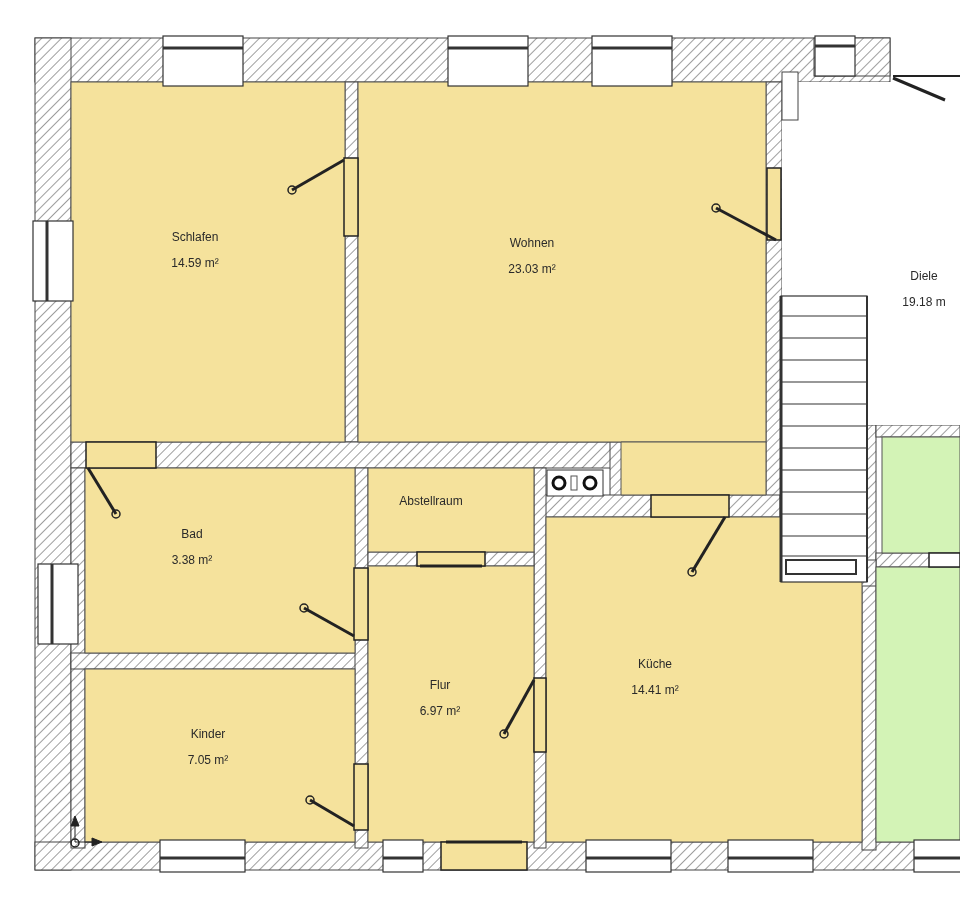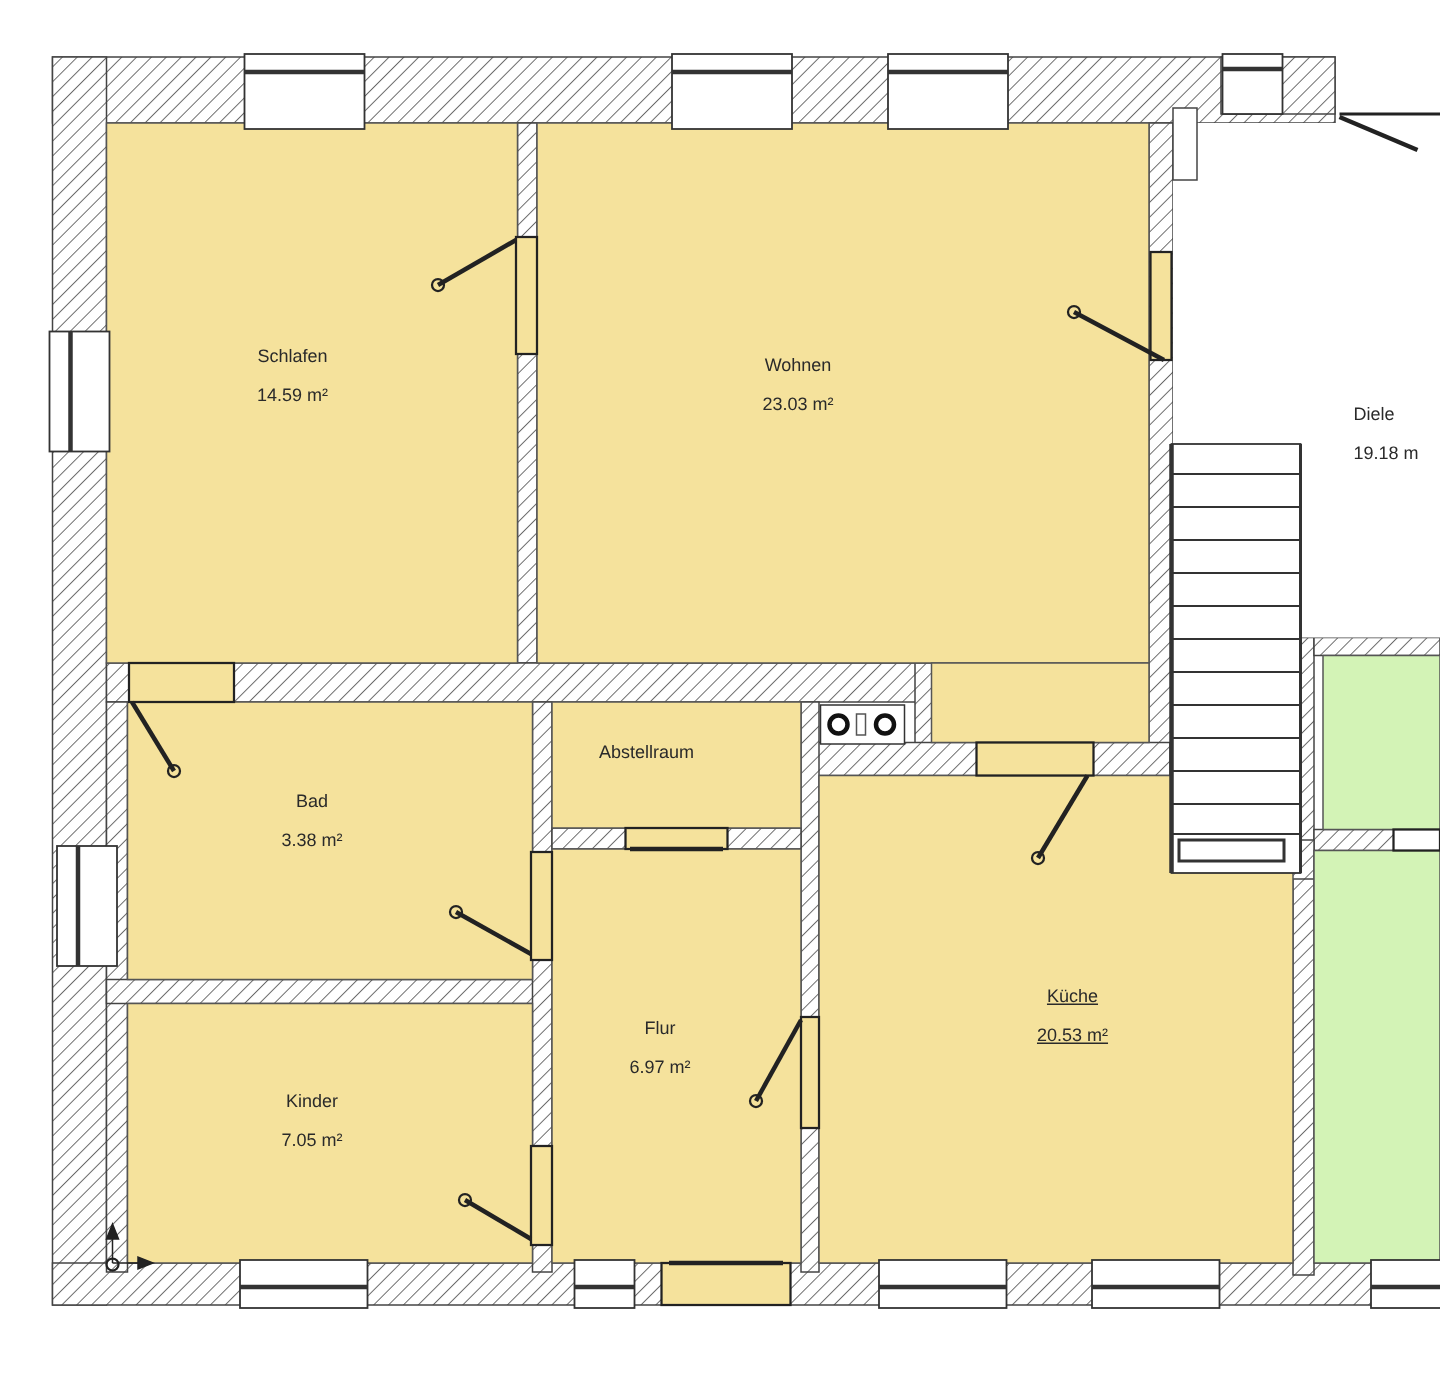--- a/index.html
+++ b/index.html
@@ -209,35 +209,35 @@
 </svg>
 
 <div class="label" style="left:195px; top:224px;">
   <span>Schlafen</span>
   <span>14.59 m²</span>
 </div>
 <div class="label" style="left:532px; top:230px;">
   <span>Wohnen</span>
   <span>23.03 m²</span>
 </div>
-<div class="label" style="left:924px; top:263px; text-align:left;">
+<div class="label" style="left:924px; top:263px; text-align:center;">
   <span>Diele</span>
   <span>19.18 m</span>
 </div>
 <div class="label" style="left:431px; top:488px;">
   <span>Abstellraum</span>
 </div>
-<div class="label" style="left:208px; top:521px;">
+<div class="label" style="left:192px; top:521px;">
   <span>Bad</span>
   <span>3.38 m²</span>
 </div>
 <div class="label" style="left:440px; top:672px;">
   <span>Flur</span>
   <span>6.97 m²</span>
 </div>
-<div class="label" style="left:715px; top:651px;text-decoration:underline;">
+<div class="label" style="left:655px; top:651px;">
   <span>Küche</span>
-  <span>20.53 m²</span>
+  <span>14.41 m²</span>
 </div>
 <div class="label" style="left:208px; top:721px;">
   <span>Kinder</span>
   <span>7.05 m²</span>
 </div>
 
 </body></html>

